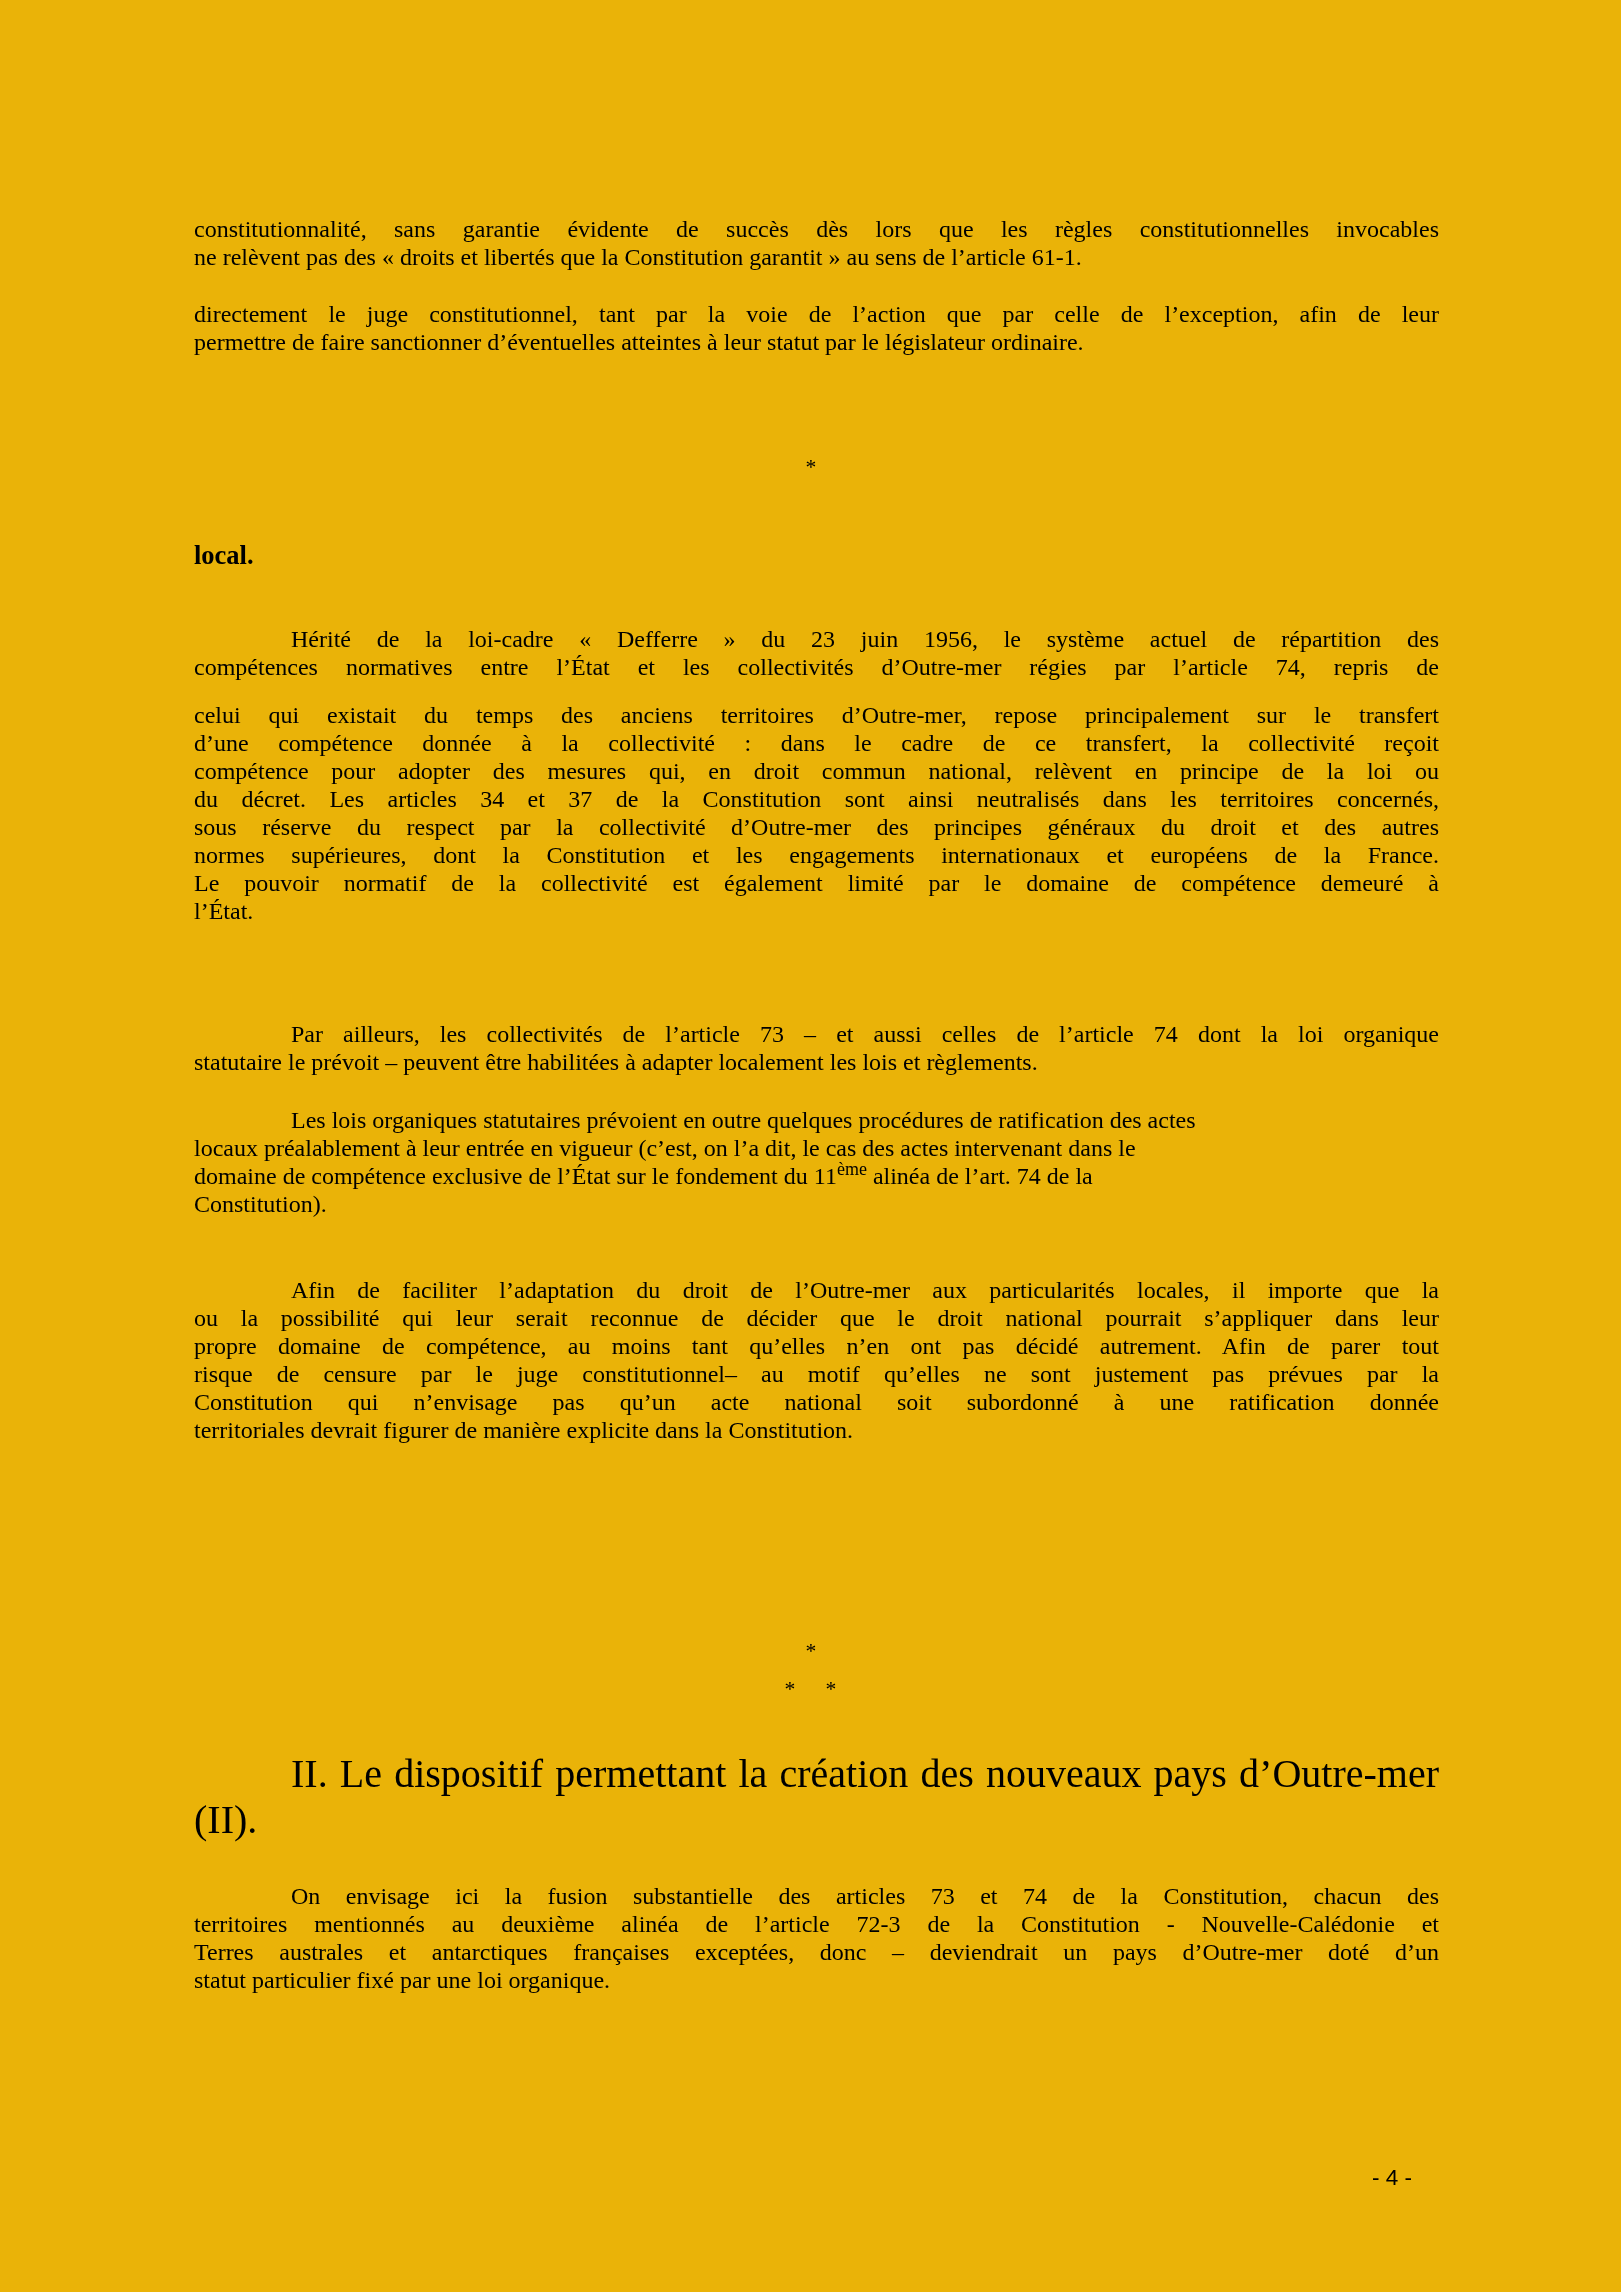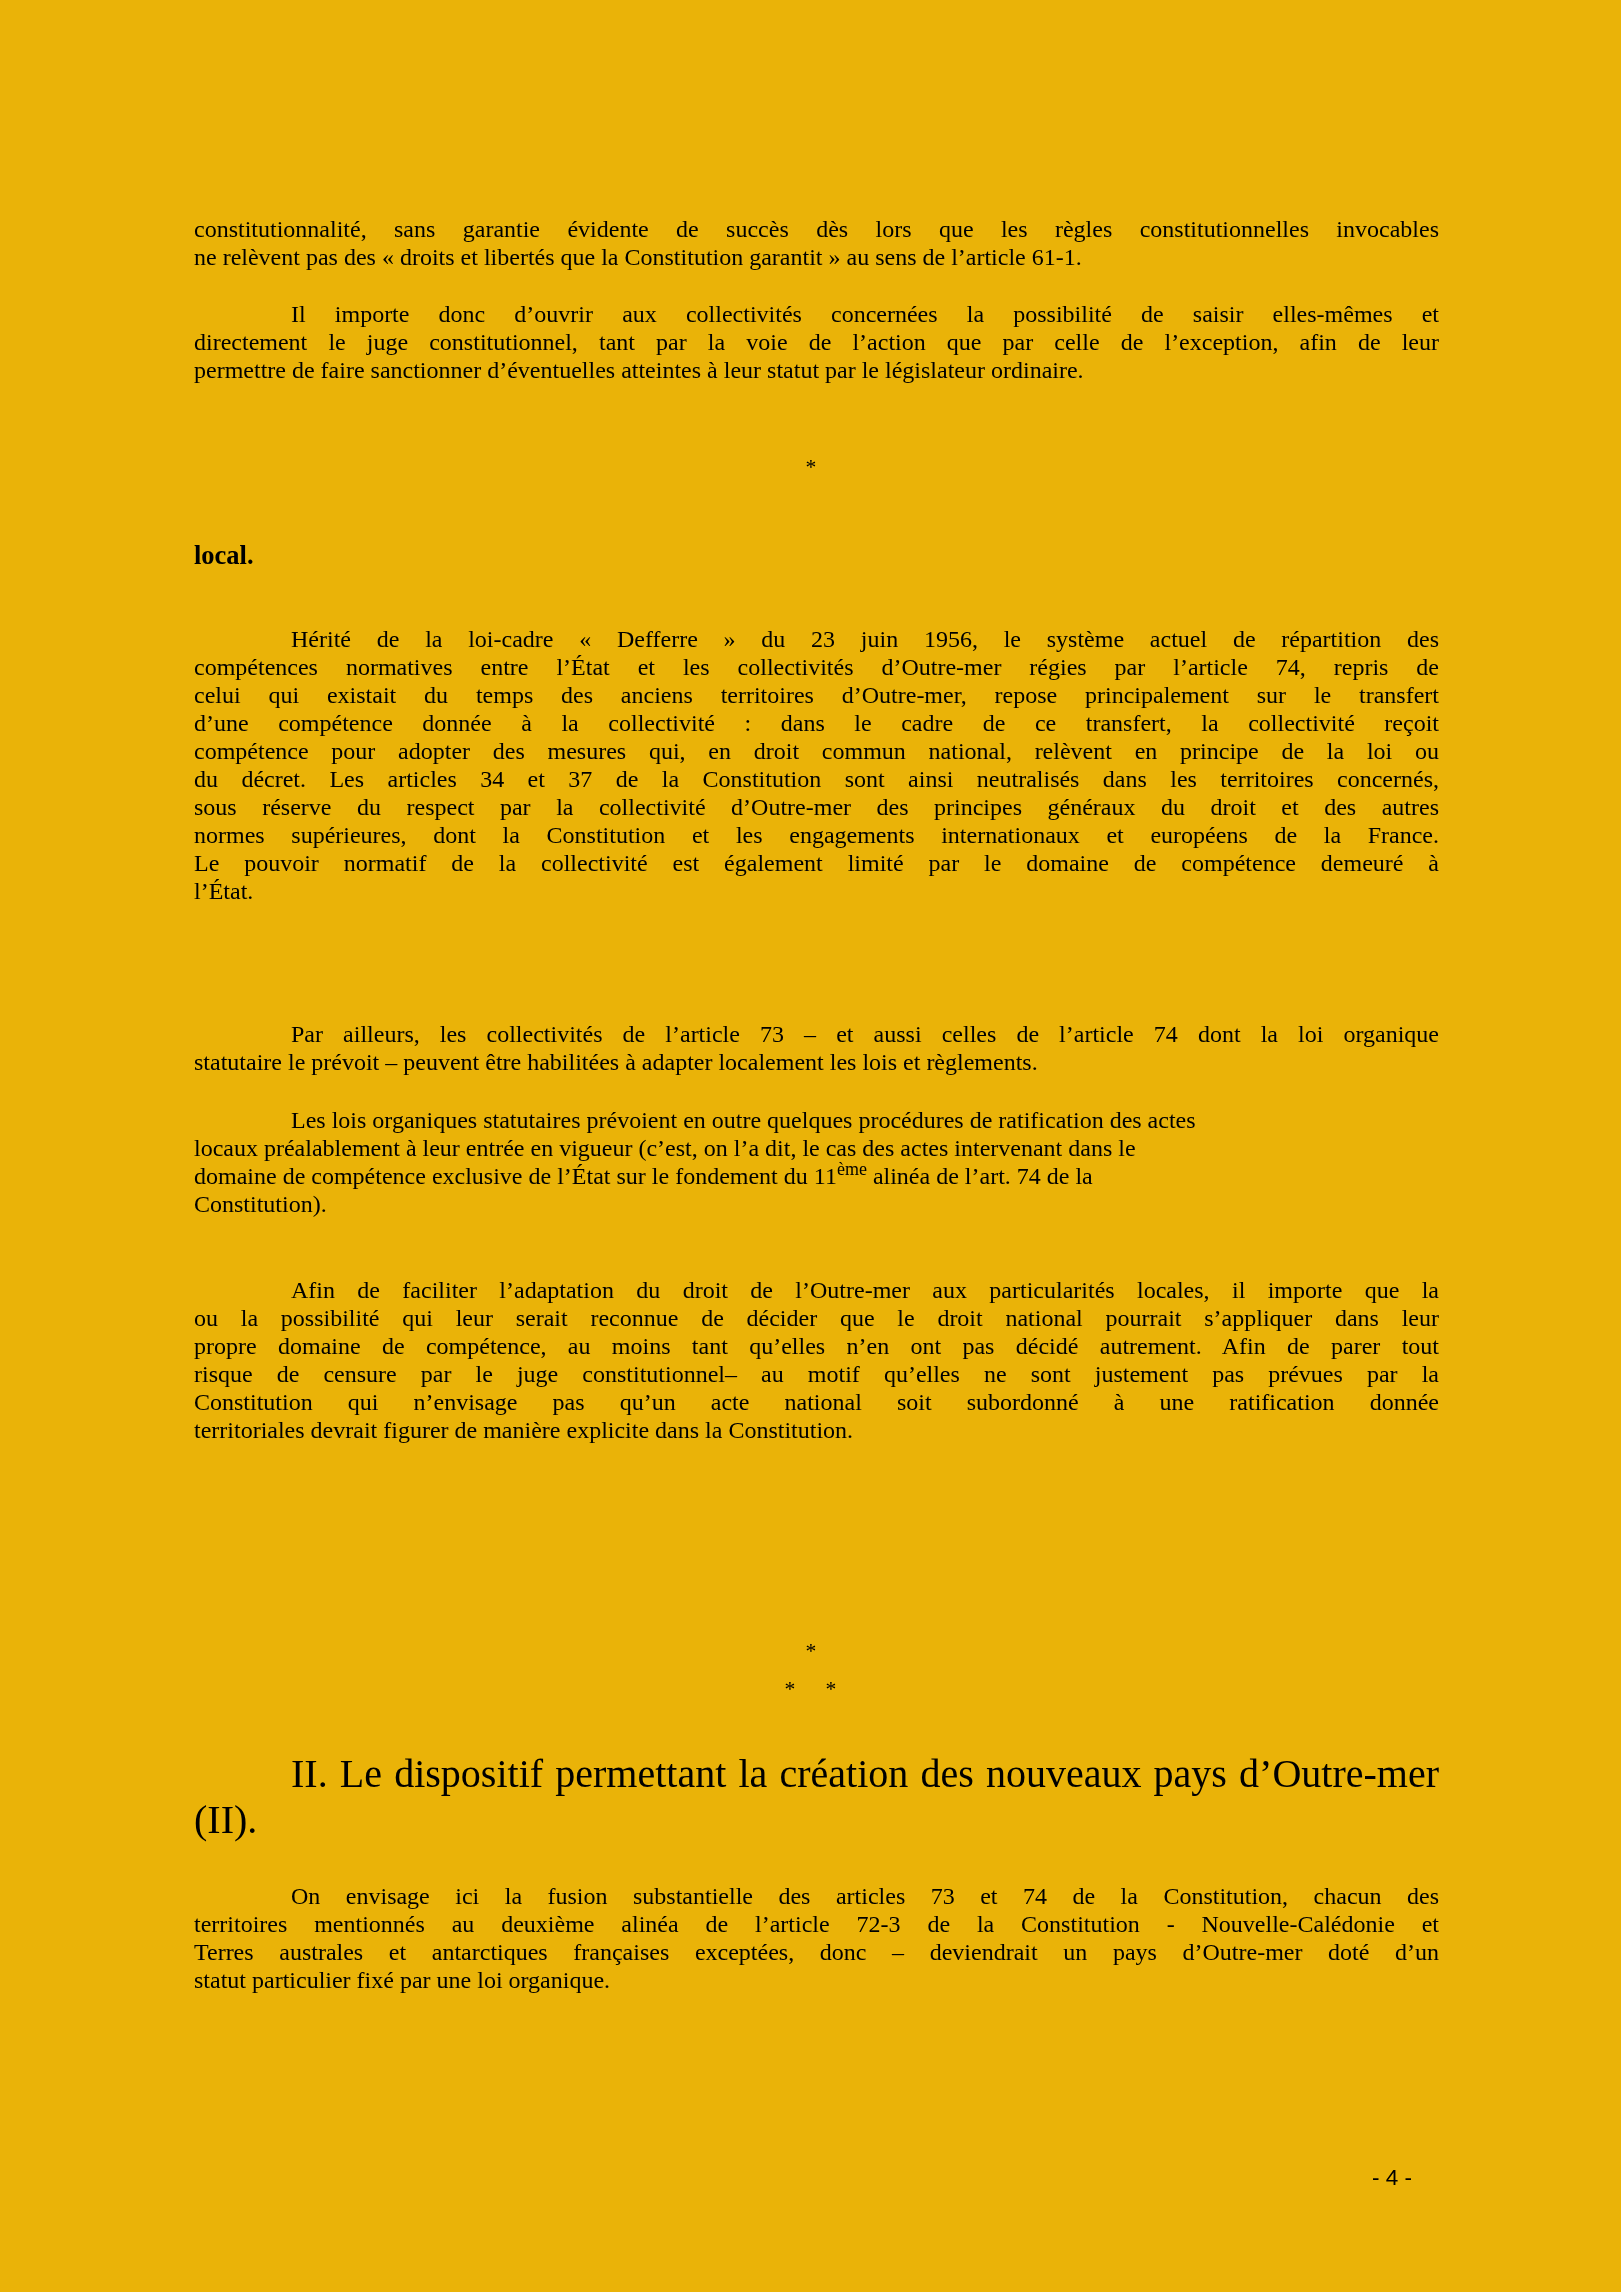--- a/index.html
+++ b/index.html
@@ -23,35 +23,34 @@
 <body>
 
 <div class="page">
 
   <div class="block" style="top:215px;">
     <span class="line" style="display: block; width: 100%; box-sizing: border-box; white-space: normal;">constitutionnalité, sans garantie évidente de succès dès lors que les règles constitutionnelles invocables</span>
     <span class="line last" style="display: block; width: 100%; box-sizing: border-box; white-space: normal;">ne relèvent pas des « droits et libertés que la Constitution garantit  » au sens de l’article 61-1.</span>
   </div>
 
   <div class="block" style="top:300px;">
-    <span class="line indent" style="display: block; width: 100%; box-sizing: border-box; white-space: normal;">Il importe donc d’ouvrir aux collectivités concernées la possibilité de saisir elles-mêmes et</span>
     <span class="line" style="display: block; width: 100%; box-sizing: border-box; white-space: normal;">directement le juge constitutionnel, tant par la voie de l’action que par celle de l’exception, afin de leur</span>
     <span class="line last" style="display: block; width: 100%; box-sizing: border-box; white-space: normal;">permettre de faire sanctionner d’éventuelles atteintes à leur statut par le législateur ordinaire.</span>
   </div>
 
   <div class="sep" style="left:801px; top:457px;">*</div>
 
   <div class="block h14" style="top:538px;">
     <span class="line last" style="display: block; width: 100%; box-sizing: border-box; white-space: normal;">local.</span>
   </div>
 
   <div class="block" style="top:625px;">
     <span class="line indent" style="display: block; width: 100%; box-sizing: border-box; white-space: normal;">Hérité de la loi-cadre « Defferre » du 23 juin 1956, le système actuel de répartition des</span>
     <span class="line" style="display: block; width: 100%; box-sizing: border-box; white-space: normal;">compétences normatives entre l’État et les collectivités d’Outre-mer régies par l’article 74, repris de</span>
-    <span class="line" style="display: block; width: 100%; box-sizing: border-box; white-space: normal;">celui qui existait du temps des anciens territoires d’Outre-mer, repose principalement sur le transfert</span>
+    <span class="line" style="display: block; width: 100%; box-sizing: border-box; white-space: normal; margin-top: 20px;">celui qui existait du temps des anciens territoires d’Outre-mer, repose principalement sur le transfert</span>
     <span class="line" style="display: block; width: 100%; box-sizing: border-box; white-space: normal;">d’une compétence donnée à la collectivité : dans le cadre de ce transfert, la collectivité reçoit</span>
     <span class="line" style="display: block; width: 100%; box-sizing: border-box; white-space: normal;">compétence pour adopter des mesures qui, en droit commun national, relèvent en principe de la loi ou</span>
     <span class="line" style="display: block; width: 100%; box-sizing: border-box; white-space: normal;">du décret. Les articles 34 et 37 de la Constitution sont ainsi neutralisés dans les territoires concernés,</span>
     <span class="line" style="display: block; width: 100%; box-sizing: border-box; white-space: normal;">sous réserve du respect par la collectivité d’Outre-mer des principes généraux du droit et des autres</span>
     <span class="line" style="display: block; width: 100%; box-sizing: border-box; white-space: normal;">normes supérieures, dont la Constitution et les engagements internationaux et européens de la France.</span>
     <span class="line" style="display: block; width: 100%; box-sizing: border-box; white-space: normal;">Le pouvoir normatif de la collectivité est également limité par le domaine de compétence demeuré à</span>
     <span class="line last" style="display: block; width: 100%; box-sizing: border-box; white-space: normal;">l’État.</span>
   </div>
 
   <div class="block" style="top:1020px;">

